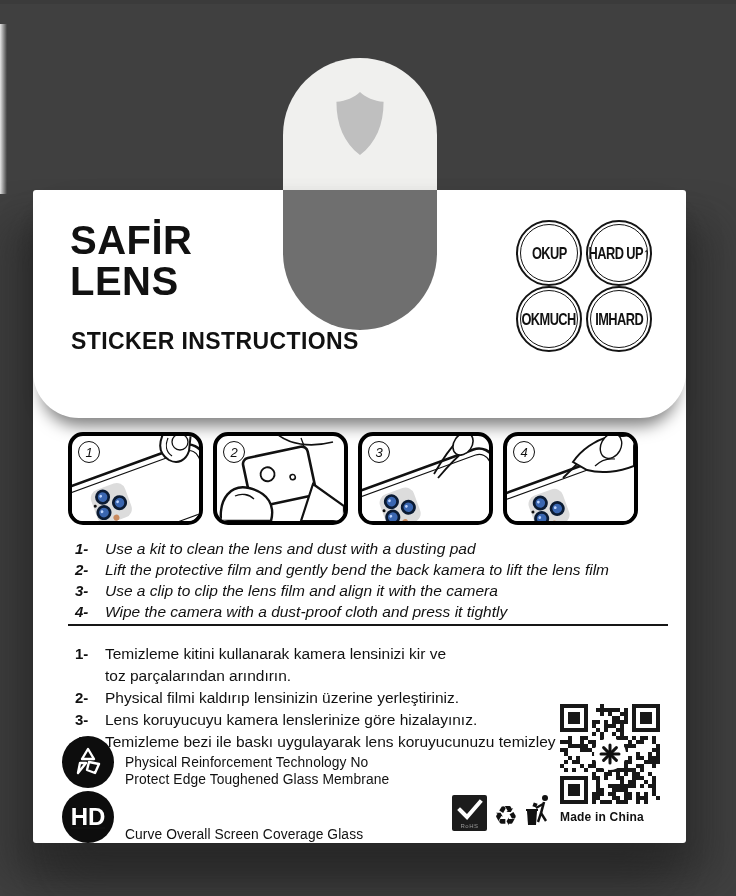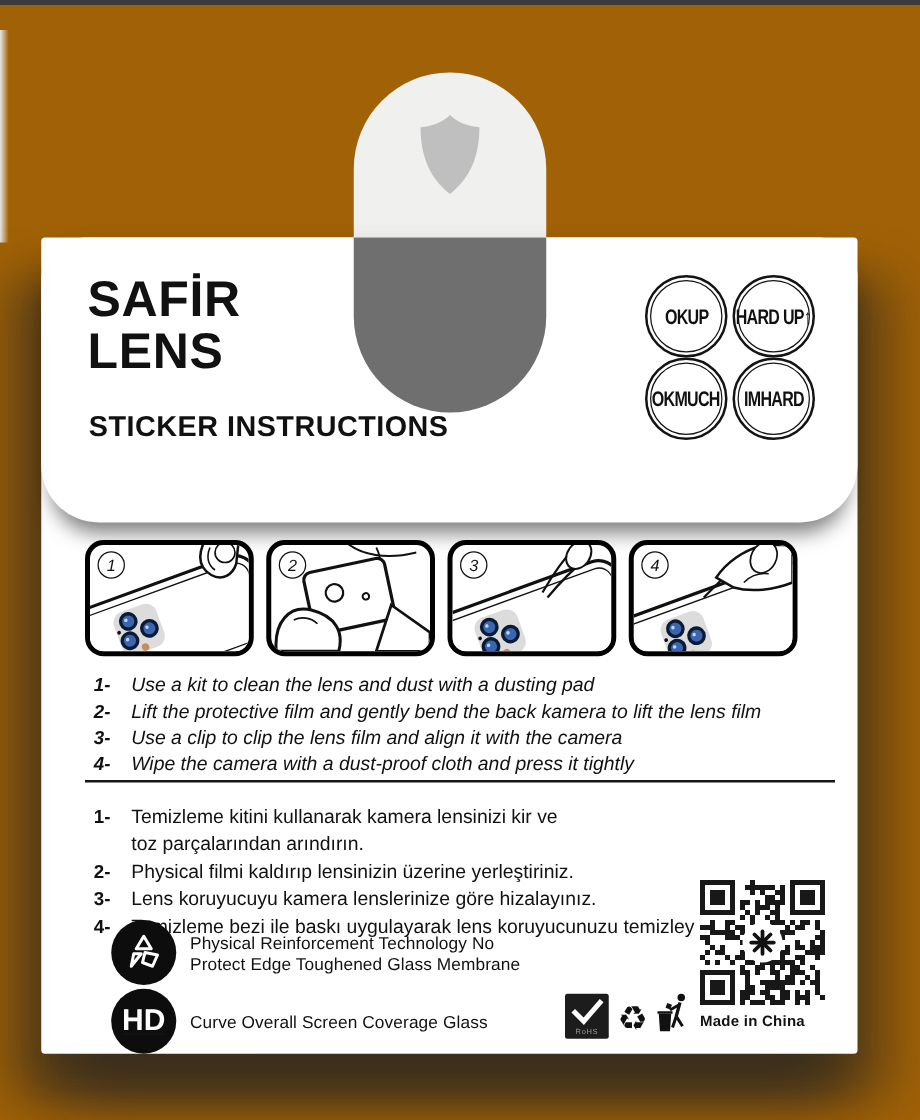--- a/index.html
+++ b/index.html
@@ -1,17 +1,17 @@
 <!DOCTYPE html>
 <html><head>
 <meta charset="utf-8">
 <style>
   html,body{margin:0;padding:0;background:#c2c2c2;}
   .stage{position:relative;width:736px;height:896px;overflow:hidden;
-         background:#a16207;font-family:"Liberation Sans",sans-serif;color:#111;}
+         background:#404040;font-family:"Liberation Sans",sans-serif;color:#111;}
   .top-strip{position:absolute;left:0;top:0;width:736px;height:4px;background:#3b3b3b;}
   .left-glow{position:absolute;left:0;top:24px;width:7px;height:170px;
              background:linear-gradient(to right,#e6e6e6,rgba(230,230,230,0));}
 
   
   .hang-tab{position:absolute;left:283px;top:58px;width:154px;height:136px;
             background:#f0f0ee;border-radius:77px 77px 0 0;z-index:1;}
   .hang-tab svg{position:absolute;left:44px;top:30px;}
 
   
@@ -53,21 +53,21 @@
   
   .list{position:absolute;left:42px;white-space:nowrap;}
   .list.en{top:348px;font-style:italic;}
   .list.tr{top:453px;}
   .irow{display:flex;height:21px;align-items:baseline;font-size:15.5px;line-height:21px;}
   .list.tr .irow{height:22px;font-size:15.5px;line-height:22px;}
   .irow b{width:30px;flex:0 0 30px;font-size:15px;}
   .divider{position:absolute;left:35px;top:434px;width:600px;height:2px;background:#161616;}
 
   
-  .feature{position:absolute;left:56px;display:flex;align-items:center;}
+  .feature{position:absolute;left:29px;display:flex;align-items:flex-end;}
   .f1{top:546px;} .f2{top:601px;}
   .fcircle{width:52px;height:52px;border-radius:50%;background:#0d0d0d;flex:0 0 52px;
            display:flex;align-items:center;justify-content:center;text-decoration:underline;}
   .fcircle .hd{color:#fff;font-weight:800;font-size:24px;letter-spacing:0;}
   .ftext{margin-left:11px;padding-top:3px;font-size:13.8px;line-height:16.5px;letter-spacing:.1px;}
 
   
   .qr{position:absolute;left:523px;top:510px;width:108px;height:108px;background:#fff;padding:0;}
   .qr-grid{position:absolute;left:4px;top:4px;display:grid;
            grid-template-columns:repeat(25,4px);grid-auto-rows:4px;}

